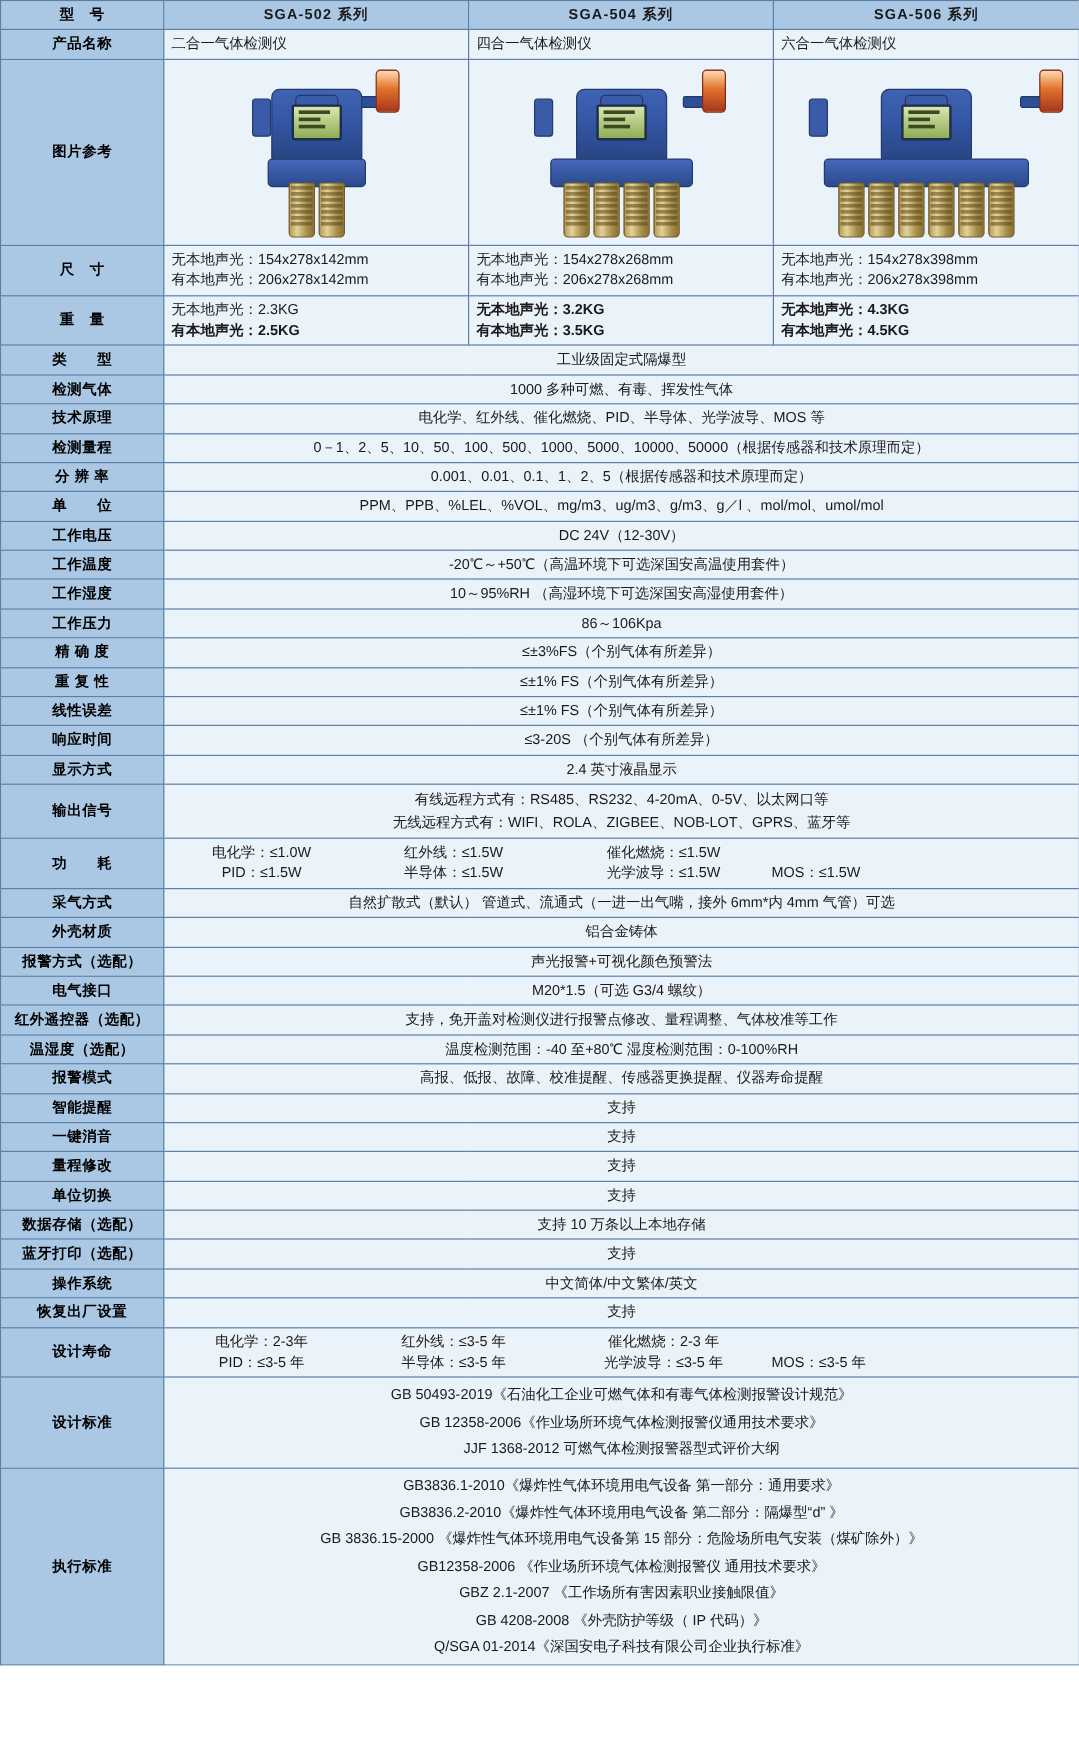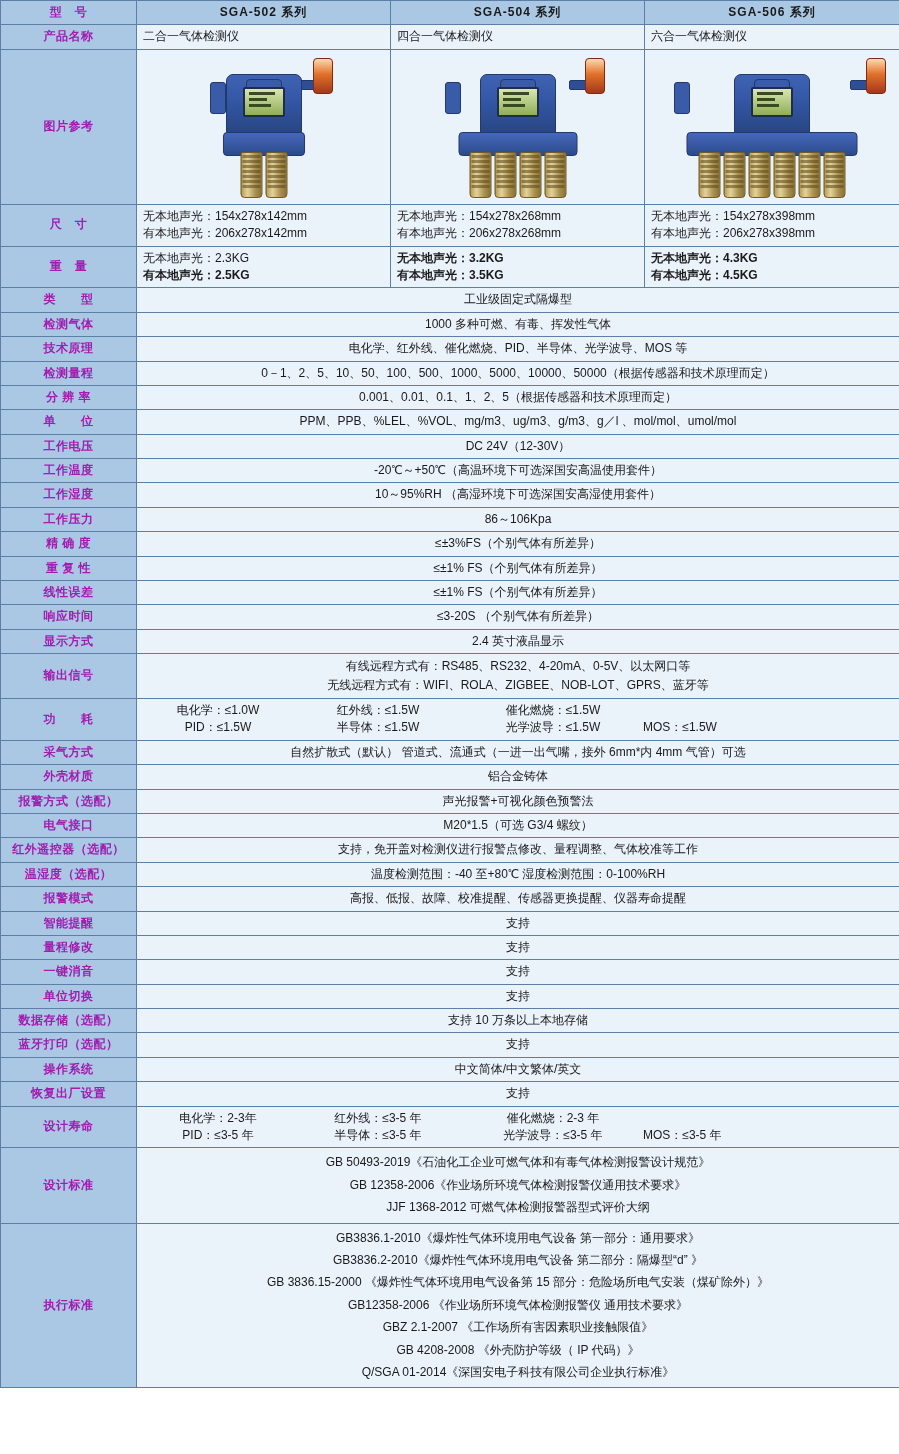--- a/index.html
+++ b/index.html
@@ -25,21 +25,21 @@
     font-size: 12px;
     line-height: 1.45;
   }
   td.label {
     background: #aac8e4;
     text-align: center;
     font-weight: bold;
     font-size: 13px;
     letter-spacing: 0.5px;
     width: 136px;
-    color: #a21caf;
+    color: #000000;
   }
   td.val {
     background: #eaf2fa;
     text-align: center;
     padding-left: 8px;
   }
   td.val-c {
     background: #eaf2fa;
     text-align: left;
   }
@@ -480,25 +480,25 @@
     </tr>
     <tr>
       <td class="label">报警模式</td>
       <td class="val" colspan="3">高报、低报、故障、校准提醒、传感器更换提醒、仪器寿命提醒</td>
     </tr>
     <tr>
       <td class="label">智能提醒</td>
       <td class="val" colspan="3">支持</td>
     </tr>
     <tr>
+      <td class="label">一键消音</td>
+      <td class="val" colspan="3">支持</td>
+    </tr>
+    <tr>
       <td class="label">量程修改</td>
-      <td class="val" colspan="3">支持</td>
-    </tr>
-    <tr>
-      <td class="label">一键消音</td>
       <td class="val" colspan="3">支持</td>
     </tr>
     <tr>
       <td class="label">单位切换</td>
       <td class="val" colspan="3">支持</td>
     </tr>
     <tr>
       <td class="label">数据存储（选配）</td>
       <td class="val" colspan="3">支持 10 万条以上本地存储</td>
     </tr>

